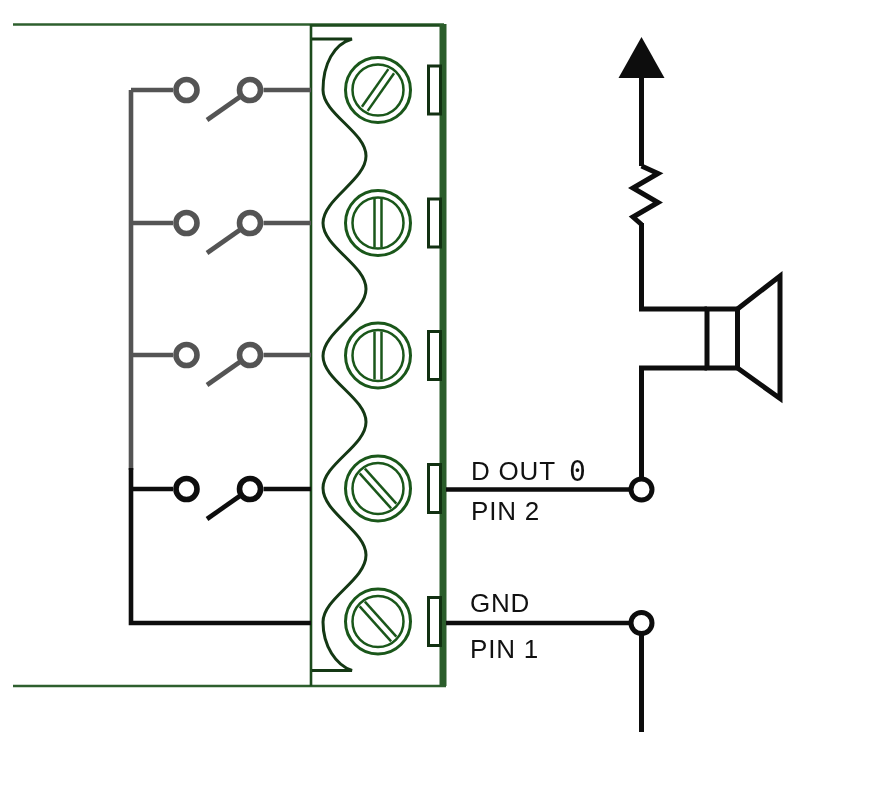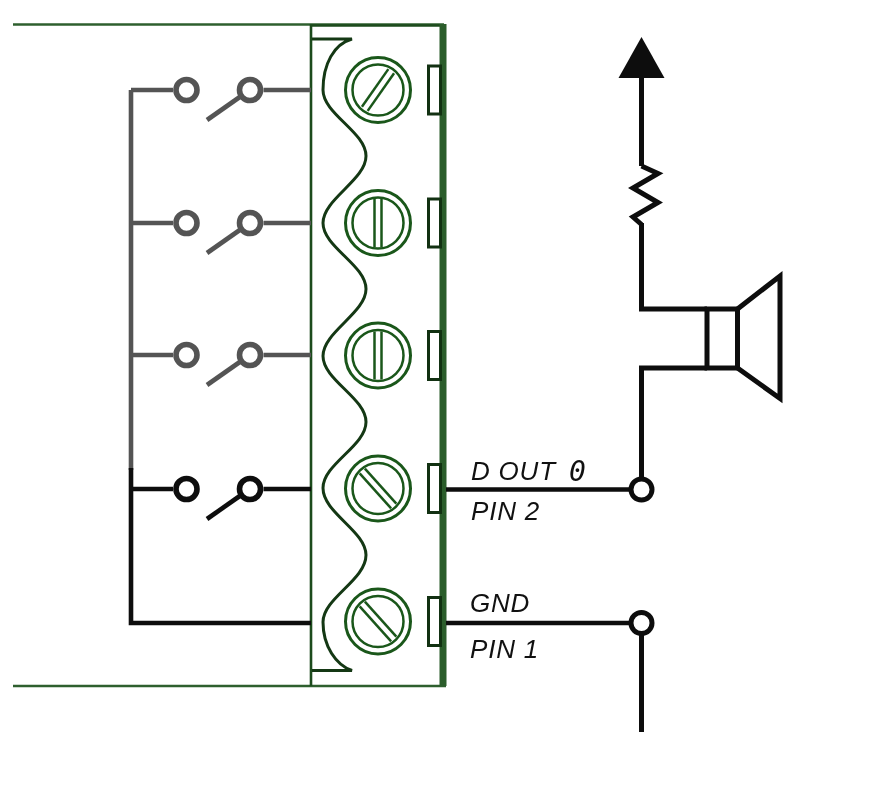--- a/index.html
+++ b/index.html
@@ -1,16 +1,16 @@
 <!DOCTYPE html>
 <html style="--wire: #0d0d0d; --switch_gray: #545454; --board_green: #2e5f2e; --block_outline_green: #1c4b1c; --wave_green: #143814; --screw_green: #1a571a; --tab_green: #123112; --bar_green: #2b5d2b; --text: #111111;"><head>
 <meta charset="utf-8">
 <style>
   html,body{margin:0;padding:0;background:#ffffff;}
-  .stage{position:relative;width:881px;height:732px;background:#ffffff;overflow:hidden;font-style:italic;}
+  .stage{position:relative;width:881px;height:732px;background:#ffffff;overflow:hidden;}
   svg{display:block;}
   
   .wire-black{stroke:var(--wire,#0d0d0d);stroke-width:4.6;fill:none;stroke-linecap:butt;}
   .wire-gray{stroke:var(--switch_gray,#545454);stroke-width:4.6;fill:none;}
   .contact-gray{stroke:var(--switch_gray,#545454);stroke-width:5.6;fill:#ffffff;}
   .contact-black{stroke:var(--wire,#0d0d0d);stroke-width:5.6;fill:#ffffff;}
   .node{stroke:var(--wire,#0d0d0d);stroke-width:5;fill:#ffffff;}
   .comp{stroke:var(--wire,#0d0d0d);stroke-width:5;fill:none;stroke-linejoin:miter;}
   .comp-fill{fill:var(--wire,#0d0d0d);stroke:none;}
   

